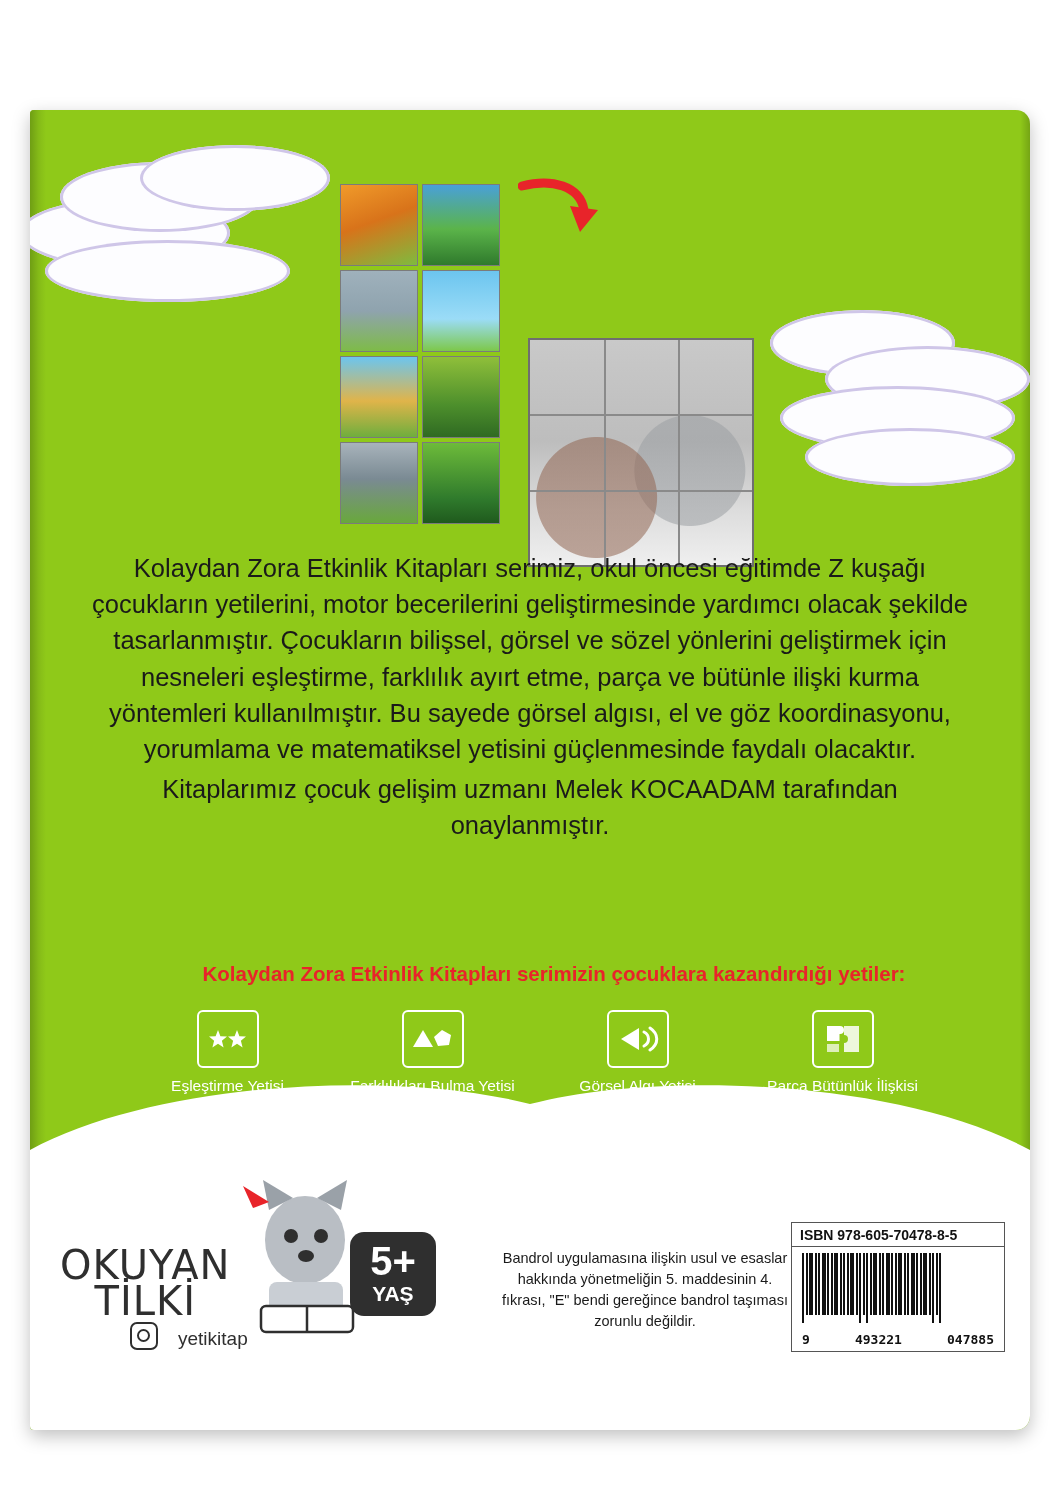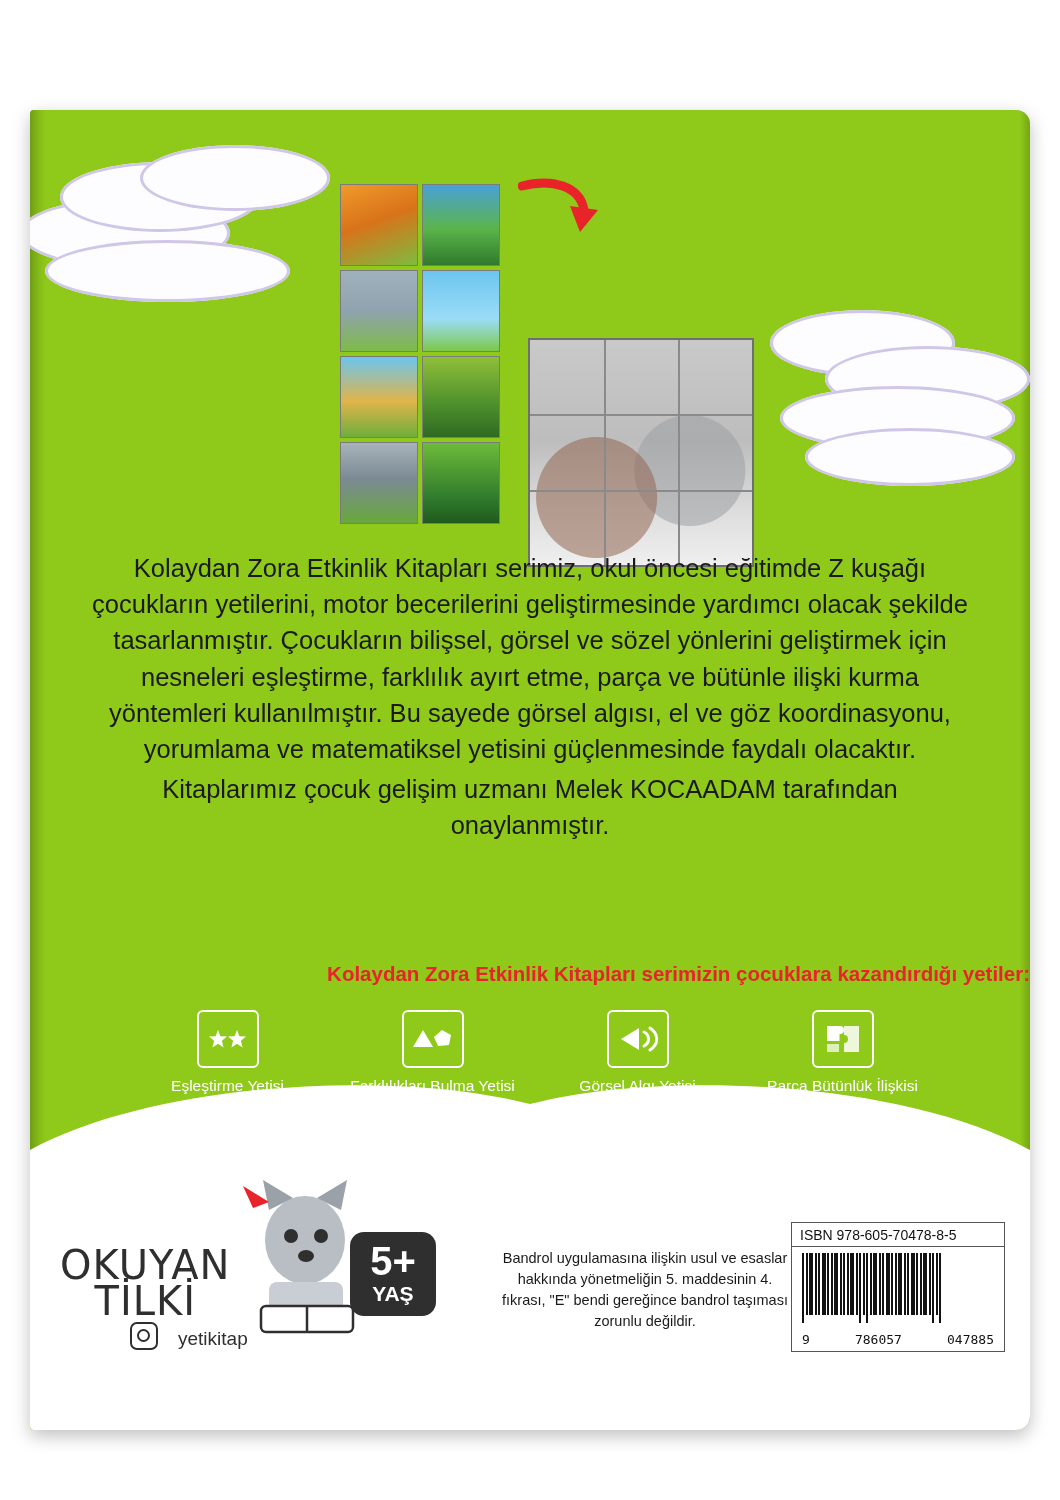--- a/index.html
+++ b/index.html
@@ -140,21 +140,21 @@
   }
   .para-line2 {
     margin-top: 4px;
   }
 
   
   .skills-heading {
     position: absolute;
     left: 0; right: 0;
     top: 852px;
-    text-align: right;
+    text-align: center;
     color: #e8242a;
     font-size: 20.5px;
     font-weight: bold;
     padding-left: 48px;
   }
 
   
   .skills {
     position: absolute;
     left: 110px;
@@ -279,20 +279,21 @@
 
   
   .isbn-box {
     position: absolute;
     right: 25px;
     bottom: 78px;
     width: 212px;
     height: 128px;
     background: #ffffff;
     border: 1px solid #555;
+    font-weight: bold;
   }
   .isbn-text {
     font-size: 14px;
     padding: 4px 0 3px 8px;
     color: #111;
     border-bottom: 1px solid #555;
   }
   .barcode {
     position: relative;
     height: 74px;
@@ -488,17 +489,17 @@
         <i></i>
         <i></i>
         <i class="w"></i>
       <i></i>
         <i class="t"></i>
         <i></i>
         <i class="t"></i>
     </div>
     <div class="barcode-nums">
       <span>9</span>
-      <span>786057</span>
+      <span>493221</span>
       <span>047885</span>
     </div>
   </div>
 </div>
 
 </body></html>

